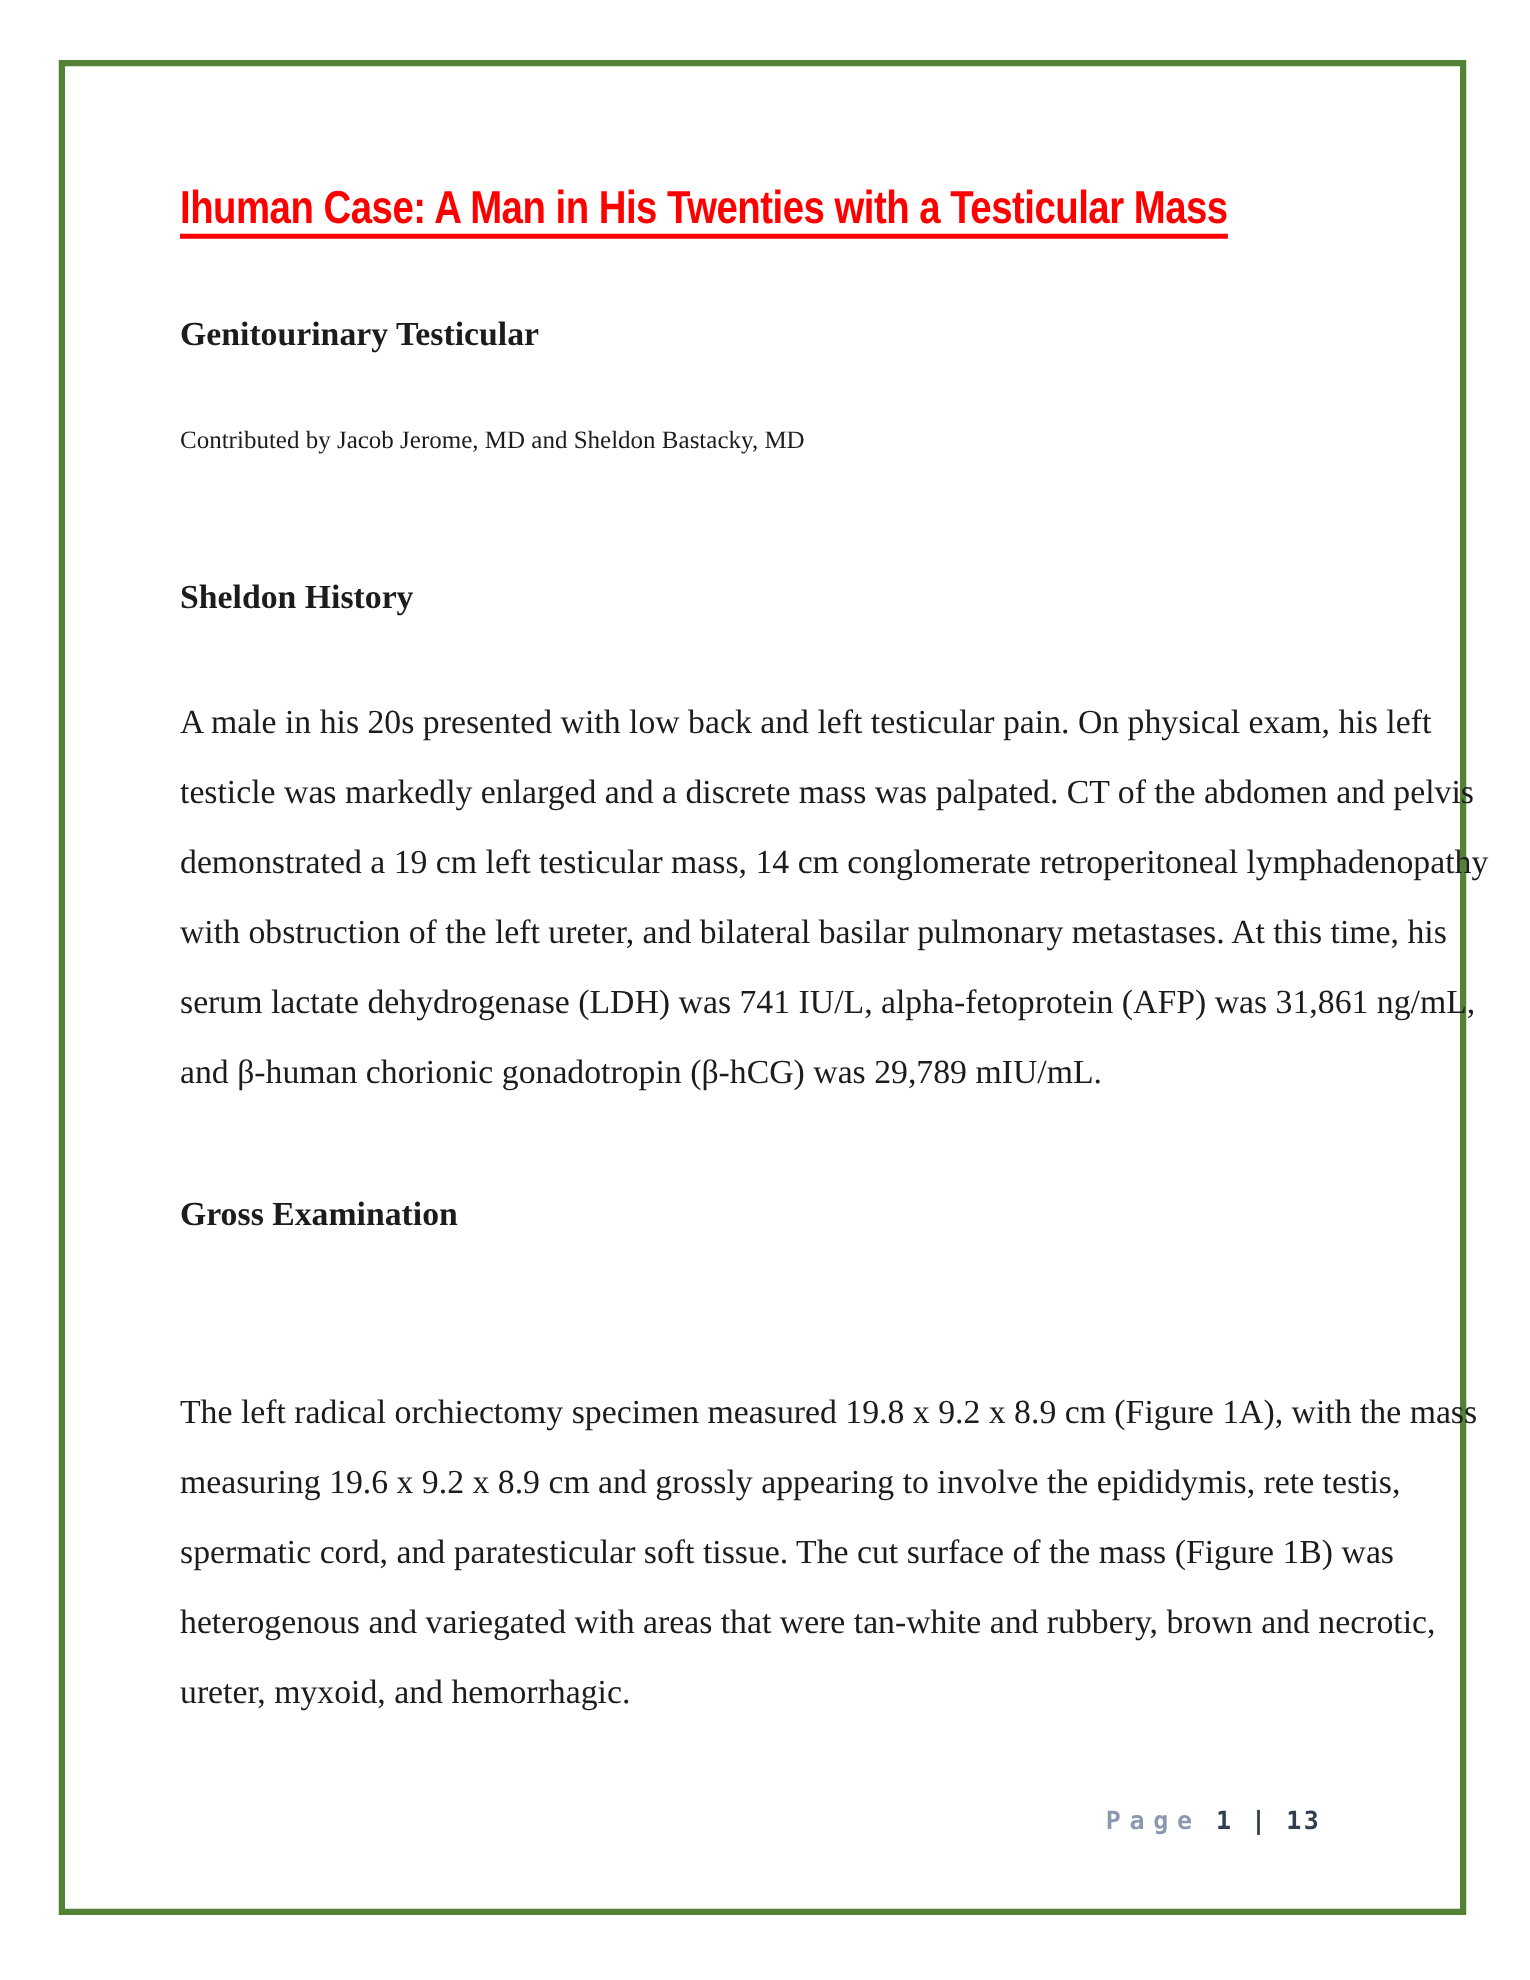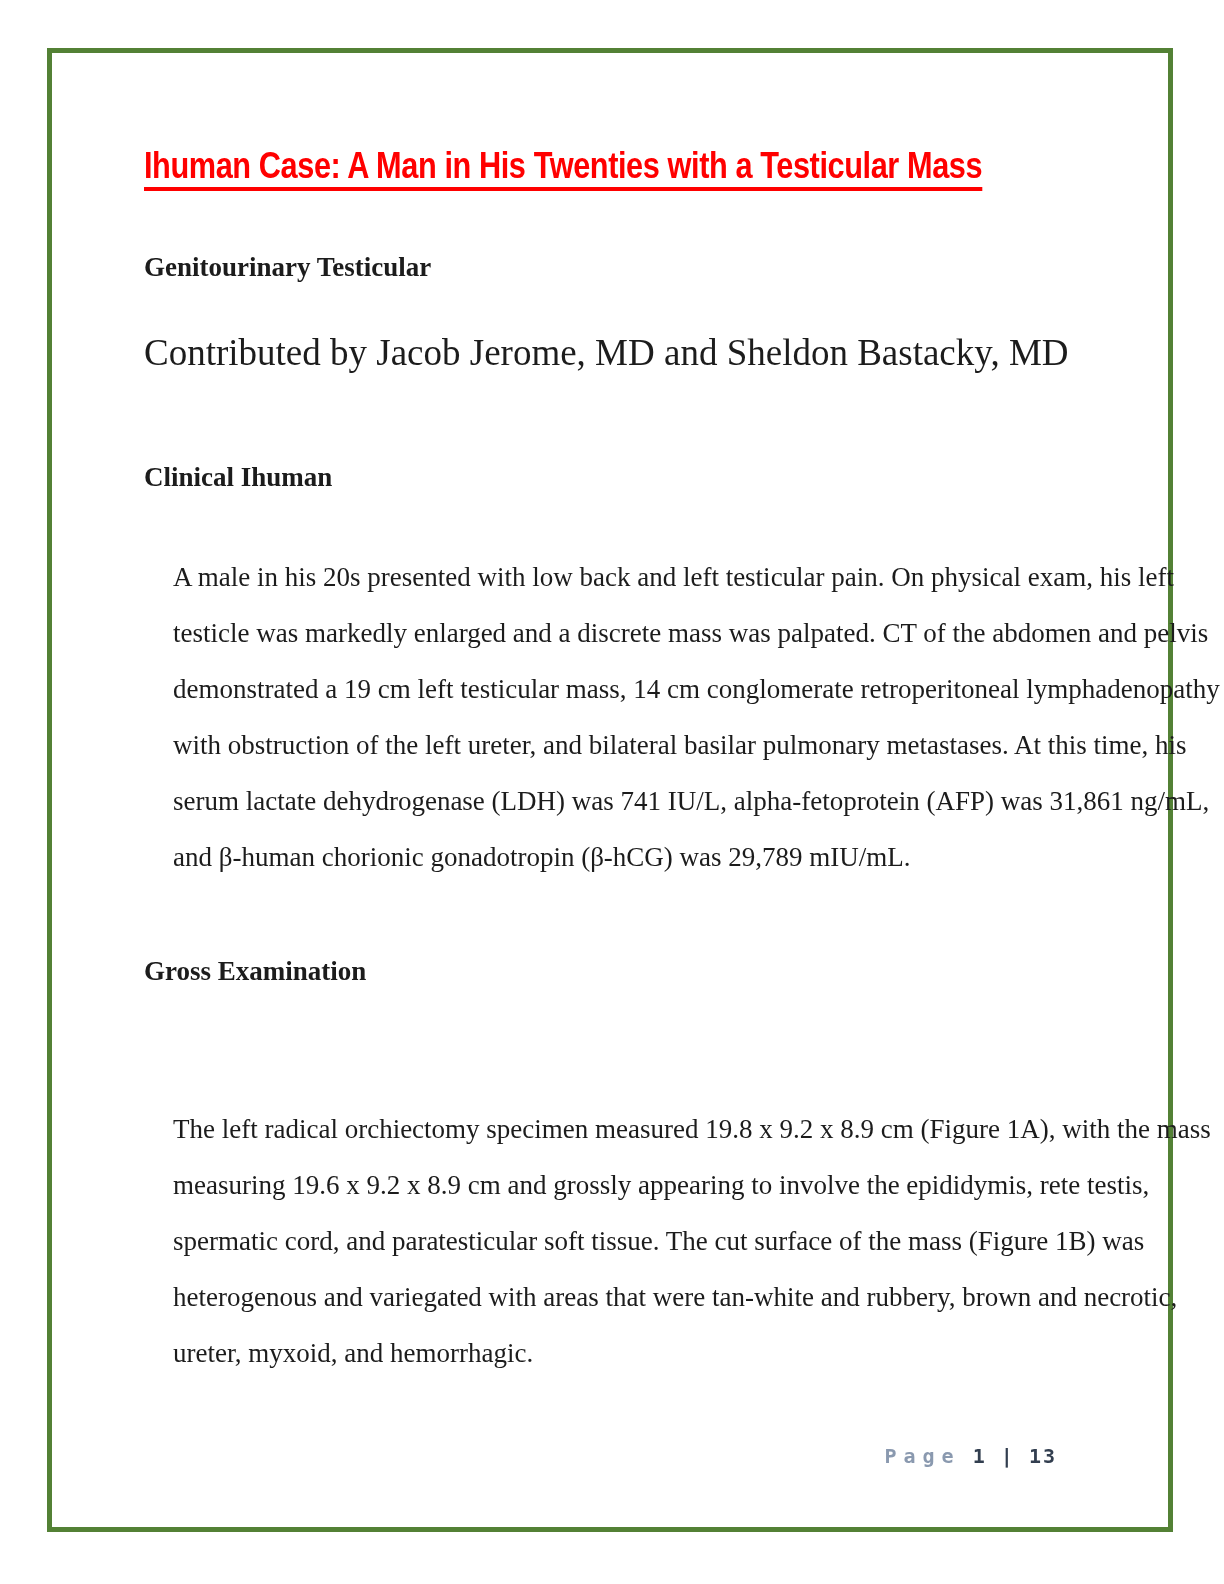--- a/index.html
+++ b/index.html
@@ -40,21 +40,21 @@
   .subtitle {
     position: absolute;
     left: 144px; top: 252px;
     font-weight: bold;
     font-size: 27px;
     line-height: 31px;
   }
   .byline {
     position: absolute;
     left: 144px; top: 337px;
-    font-size: 37px;
+    font-size: 20px;
     line-height: 31px;
   }
   .sec-heading {
     position: absolute;
     left: 144px;
     font-weight: bold;
     font-size: 27px;
     line-height: 31px;
   }
   .sec-heading.clinical { top: 462px; }
@@ -64,21 +64,20 @@
     left: 144px;
     width: 960px;
     font-size: 27px;
   }
   .para.clinical { top: 549px; }
   .para.gross { top: 1101px; }
   .para .line {
     height: 56px;
     line-height: 56px;
     white-space: nowrap;
-    margin-left: 29px;
   }
   .page-footer {
     position: absolute;
     top: 1444px;
     right: 167px;
     font-family: "DejaVu Sans Mono", "Liberation Mono", monospace;
     font-size: 20px;
     white-space: nowrap;
   }
   .footer-label {
@@ -101,21 +100,21 @@
   <div class="page-border"></div>
 
   <div class="doc-title">
     <span class="title-text">Ihuman Case: A Man in His Twenties with a Testicular Mass</span>
   </div>
 
   <div class="subtitle">Genitourinary Testicular</div>
 
   <div class="byline">Contributed by Jacob Jerome, MD and Sheldon Bastacky, MD</div>
 
-  <div class="sec-heading clinical">Clinical Ihuman</div>
+  <div class="sec-heading clinical">Sheldon History</div>
 
   <div class="para clinical">
       <div class="line">A male in his 20s presented with low back and left testicular pain. On physical exam, his left</div>
       <div class="line">testicle was markedly enlarged and a discrete mass was palpated. CT of the abdomen and pelvis</div>
       <div class="line">demonstrated a 19 cm left testicular mass, 14 cm conglomerate retroperitoneal lymphadenopathy</div>
       <div class="line">with obstruction of the left ureter, and bilateral basilar pulmonary metastases. At this time, his</div>
       <div class="line">serum lactate dehydrogenase (LDH) was 741 IU/L, alpha-fetoprotein (AFP) was 31,861 ng/mL,</div>
       <div class="line">and β-human chorionic gonadotropin (β-hCG) was 29,789 mIU/mL.</div>
     </div>
 

